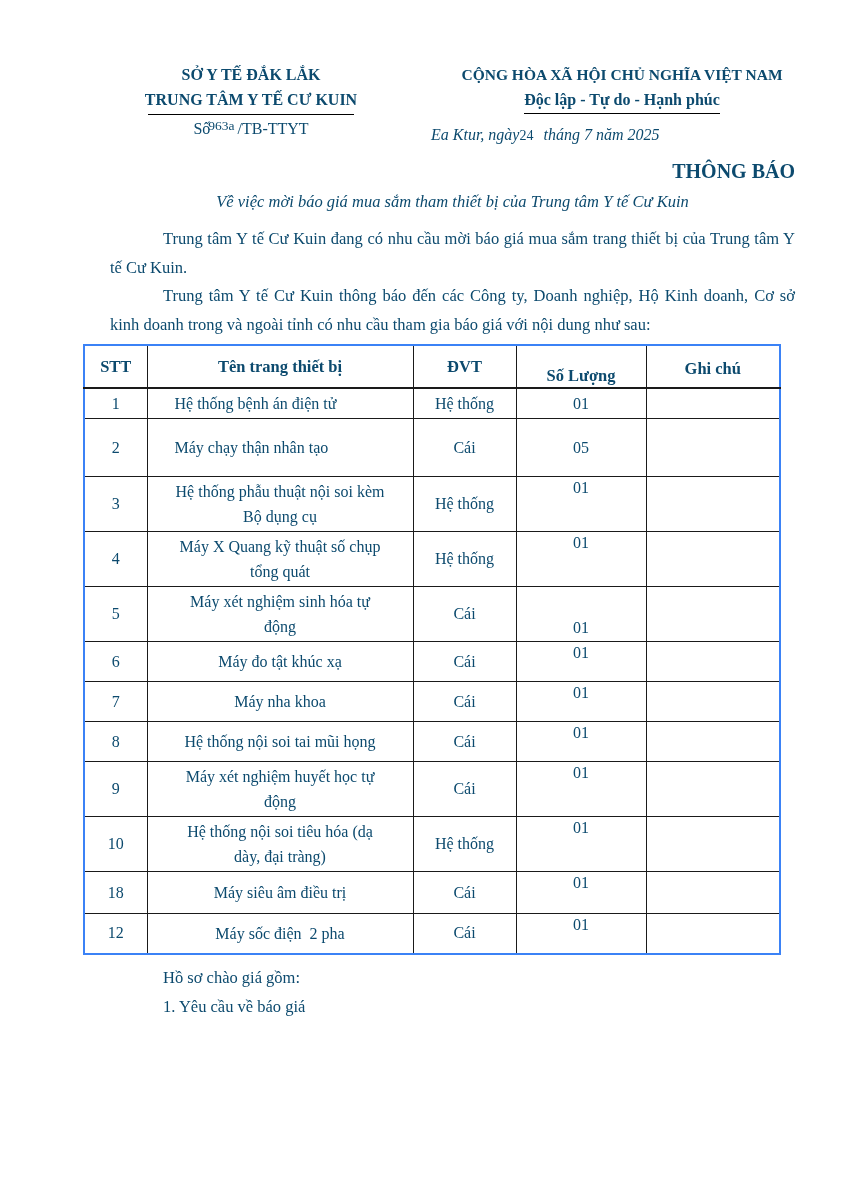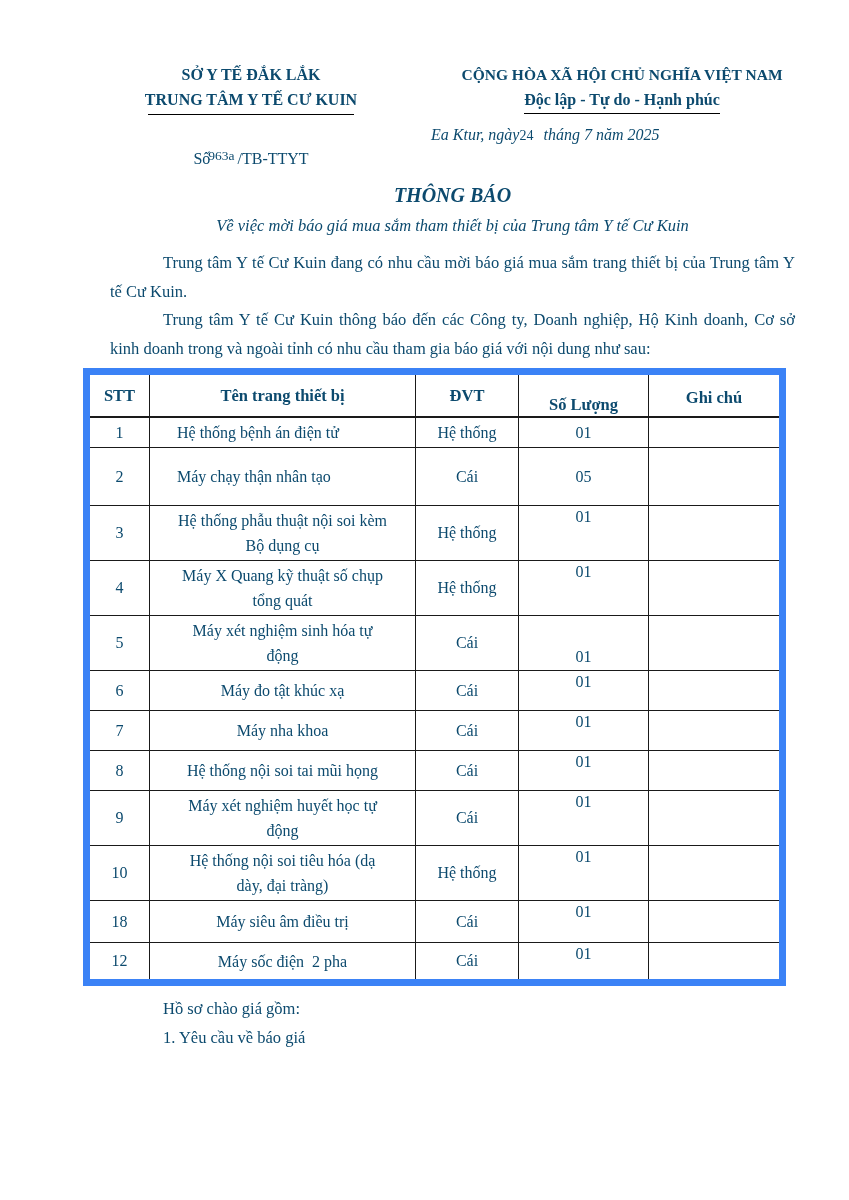--- a/index.html
+++ b/index.html
@@ -11,41 +11,41 @@
   }
   
   .header-row { display:flex; padding-top:62px; }
   .header-left { margin-left:106px; width:290px; text-align:center; }
   .header-right { margin-left:auto; width:382px; margin-right:36px; text-align:center; }
   .org-line { font-weight:bold; font-size:16px; line-height:25px; white-space:nowrap; }
   .org-underline { width:206px; border-bottom:1.5px solid #000; margin:2px auto 0 auto; height:0; }
   .nat-line1 { font-weight:bold; font-size:15.5px; line-height:25px; white-space:nowrap; }
   .nat-line2-wrap { line-height:25px; }
   .nat-line2 { display:inline-block; font-weight:bold; font-size:16px; border-bottom:1.5px solid #000; padding-bottom:1px; white-space:nowrap; }
-  .doc-number { margin-top:35px; font-size:16px; }
+  .doc-number { margin-top:5px; font-size:16px; }
   .doc-no-value { font-size:13.5px; position:relative; top:-4px; margin-left:-2px; }
   .doc-no-suffix { margin-left:3px; }
   .date-line { margin-top:12px; font-style:italic; font-size:16px; text-align:left; padding-right:2px; white-space:nowrap; }
   .date-day { font-style:normal; font-size:14px; }
   .date-rest { margin-left:10px; }
   
   .text-block { margin-left:110px; margin-right:54px; }
-  .doc-title { text-align:center; font-weight:bold; font-size:20px; margin-top:16px;font-style:italic; }
+  .doc-title { text-align:right; font-weight:bold; font-size:20px; margin-top:16px; }
   .doc-subtitle { text-align:center; font-style:italic; font-size:16.5px; margin-top:9px; }
   .salutation { margin-top:27px; font-weight:bold; font-size:16.5px; line-height:28px; text-align:justify; text-indent:112px; }
   .para { margin:0; font-size:16.5px; line-height:28.5px; text-align:justify; text-indent:53px; }
   .para-first { margin-top:13px; }
   
   table.equip {
     margin:5px 0 0 83px; width:696px;
     border-collapse:collapse; table-layout:fixed;
     font-size:16px;
   }
   table.equip, table.equip th, table.equip td { border:1px solid #1a1a1a; }
-  table.equip { border:7px solid #3b82f6; }
+  table.equip { border:2px solid #3b82f6; }
   table.equip th { font-weight:bold; font-size:16.5px; border-bottom:2px solid #1a1a1a; vertical-align:middle; }
   th.h-qty { vertical-align:top; padding-top:20px;margin-left:8px; }
   th.h-note { padding-top:6px; }
   td.c { text-align:center; vertical-align:middle; padding:2px 4px; }
   td.name { padding:2px 27px; white-space:pre-wrap; line-height:25px; }
   td.name.left { text-align:left; }
   td.qty.vtop { vertical-align:top; padding-top:2px; }
   td.qty.vbottom { vertical-align:bottom; padding-bottom:4px; }
   
   .footer-line { margin-left:163px; font-size:16.5px; line-height:29px; }

